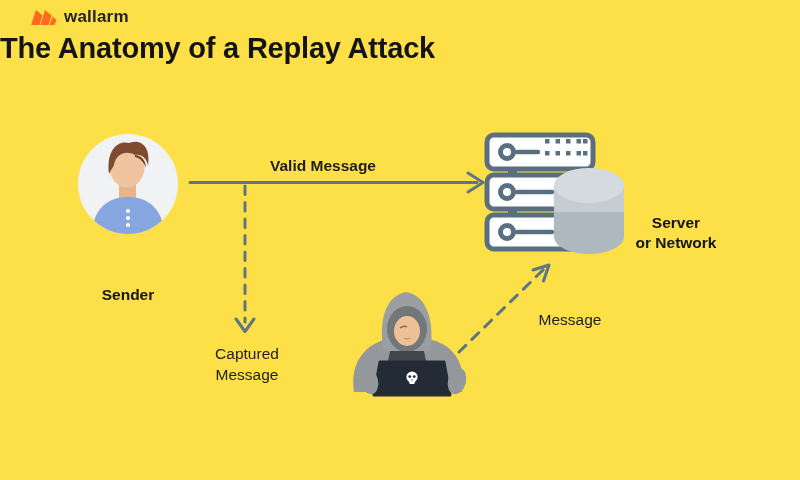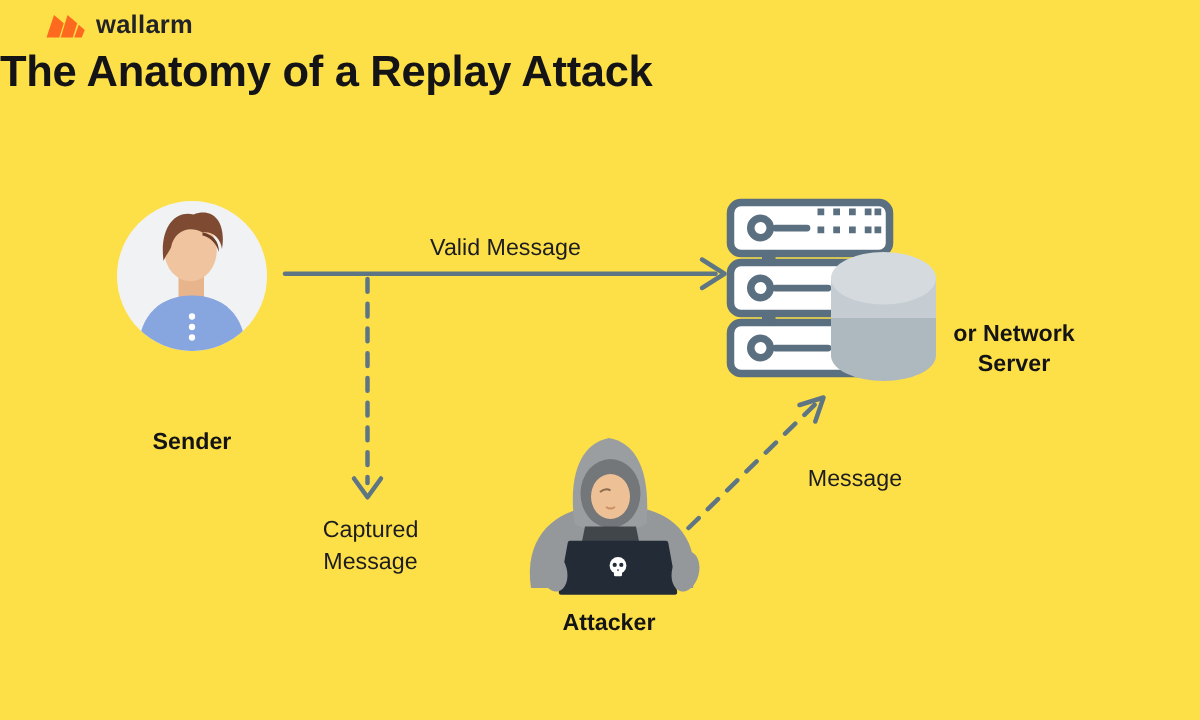--- a/index.html
+++ b/index.html
@@ -111,22 +111,22 @@
         <rect x="103" y="26" width="4.5" height="4.5"></rect>
       </g>
       <g>
         <path d="M74,87 L144,87 L144,112 A35,17 0 0 1 74,112 Z" fill="#AEB8BF"></path>
         <rect x="74" y="60" width="70" height="27" fill="#C6CDD2"></rect>
         <ellipse cx="109" cy="60.5" rx="35" ry="17.5" fill="#D4DADE"></ellipse>
       </g>
     </svg>
   </div>
   <div class="abs node-label" style="left:616px;top:213px;width:120px;">
+    <div>Server</div>
     <div>or Network</div>
-    <div>Server</div>
   </div>
 
   <div class="abs" style="left:340px;top:288px;">
     <svg width="150" height="112" viewBox="0 0 150 112">
       <path d="M14,104 C9,72 28,55 48,51 L88,51 C110,55 127,72 122,104 Z" fill="#95989A"></path>
       <path d="M43,61 C38,24 50,7 66,4 C83,7 94,24 91,61 C83,68 51,68 43,61 Z" fill="#9B9EA0"></path>
       <ellipse cx="67" cy="41" rx="20" ry="23" fill="#74777A"></ellipse>
       <ellipse cx="67" cy="43" rx="13" ry="15" fill="#EEC096"></ellipse>
       <path d="M60,40 q4,-3 7,-1" stroke="#8a6a4d" stroke-width="1.4" fill="none"></path>
       <path d="M64,50 q3,2 6,0" stroke="#c98f62" stroke-width="1.4" fill="none"></path>
@@ -136,23 +136,22 @@
         <circle cx="72" cy="89" r="5.6" fill="#FFFFFF"></circle>
         <rect x="69.3" y="92.5" width="5.4" height="3.6" rx="1" fill="#FFFFFF"></rect>
         <circle cx="69.8" cy="88.6" r="1.4" fill="#232B37"></circle>
         <circle cx="74.2" cy="88.6" r="1.4" fill="#232B37"></circle>
         <path d="M71.2,91.6 L72.8,91.6 L72,93 Z" fill="#232B37"></path>
       </g>
       <ellipse cx="29" cy="93" rx="9" ry="13.5" fill="#95989A" transform="rotate(-14 29 93)"></ellipse>
       <ellipse cx="117" cy="93" rx="9" ry="13.5" fill="#95989A" transform="rotate(14 117 93)"></ellipse>
     </svg>
   </div>
-  <div class="abs node-label" style="left:346px;top:406px;width:120px;">Attacker</div>
 
-  <div class="abs flow-label" style="left:257px;top:155px;width:160px;">Valid Message</div>
+  <div class="abs flow-label" style="left:243px;top:155px;width:160px;font-weight:bold;">Valid Message</div>
 
   <div class="abs flow-label" style="left:177px;top:343px;width:140px;">
     <div>Captured</div>
     <div>Message</div>
   </div>
 
   <div class="abs flow-label" style="left:495px;top:309px;width:150px;">
     <div>Message</div>
   </div>
 

